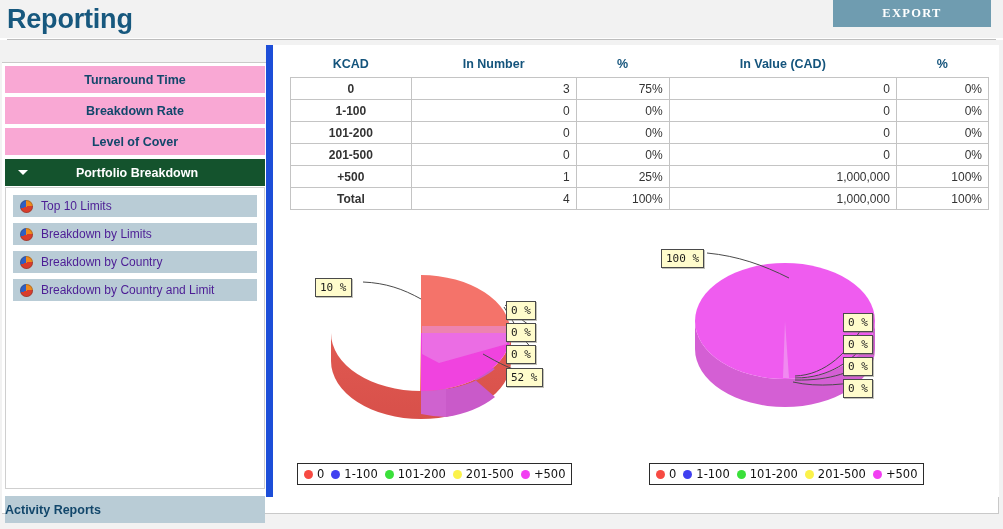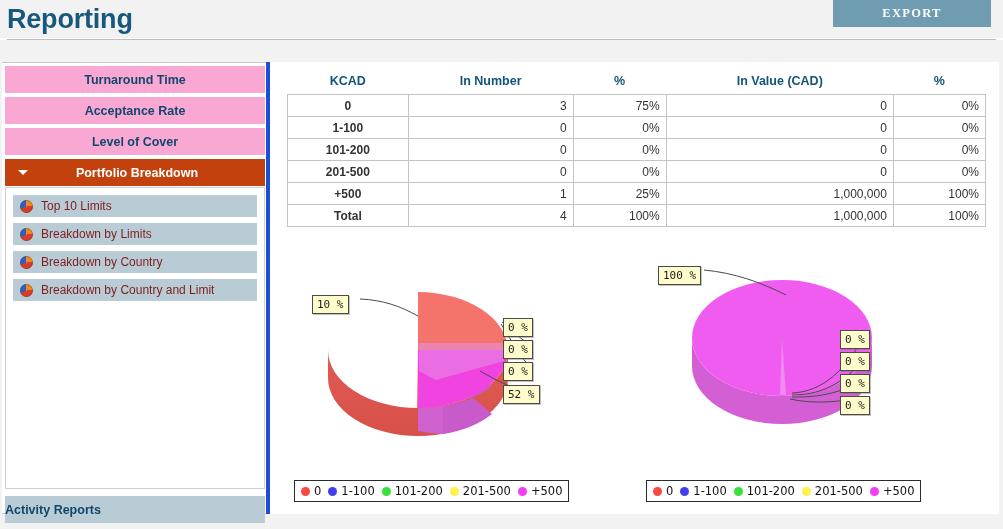--- a/index.html
+++ b/index.html
@@ -88,21 +88,21 @@
     font-size: 12.5px;
     font-weight: bold;
     display: flex;
     align-items: center;
     justify-content: center;
     margin-bottom: 4px;
     cursor: pointer;
     box-sizing: border-box;
   }
   .nav-item.active {
-    background: #c2410c;
+    background: #14532d;
     color: #ffffff;
     justify-content: flex-start;
     padding-left: 4px;
     position: relative;
   }
   .nav-item.active .caret {
     position: absolute;
     left: 13px;
     width: 0; height: 0;
     border-left: 5px solid transparent;
@@ -137,44 +137,44 @@
     width: 13px; height: 13px;
     flex: 0 0 13px;
     border-radius: 50%;
     margin-right: 8px;
     background:
       conic-gradient(#f08a1c 0deg 90deg, #d93c2b 90deg 250deg, #2f5fc4 250deg 360deg);
     box-shadow: 0 0 0 1px rgba(60,60,60,0.35) inset;
   }
   .sub-item .sub-label {
     font-size: 12px;
-    color: #7f1d1d;
+    color: #4c1d95;
     white-space: nowrap;
   }
   .nav-item-bottom {
     position: absolute;
     left: 0; top: 430px;
     width: 260px; height: 27px;
     background: #b9ccd6;
     color: #12476b;
     font-size: 12.5px;
     font-weight: bold;
     display: flex;
     align-items: center;
     justify-content: flex-start;
     cursor: pointer;
   }
 
   
   .main {
     position: absolute;
-    left: 266px; top: 62px;
+    left: 266px; top: 45px;
     width: 733px; height: 452px;
     background: #ffffff;
-    border-left: 4px solid #1d4ed8;
+    border-left: 7px solid #1d4ed8;
     box-sizing: border-box;
   }
 
   
   table.report {
     position: absolute;
     left: 17px; top: 8px;
     width: 699px;
     border-collapse: collapse;
     font-size: 12px;
@@ -277,21 +277,21 @@
 
 <div class="body-band"></div>
 <div class="content-shell"></div>
 
 <div class="sidebar">
 
   <div class="nav-item">
     <span>Turnaround Time</span>
   </div>
   <div class="nav-item">
-    <span>Acceptance Rate</span>
+    <span>Breakdown Rate</span>
   </div>
   <div class="nav-item">
     <span>Level of Cover</span>
   </div>
   <div class="nav-item active">
     <span class="caret"></span>
     <span class="active-label">Portfolio Breakdown</span>
   </div>
 
   <div class="sub-panel">

